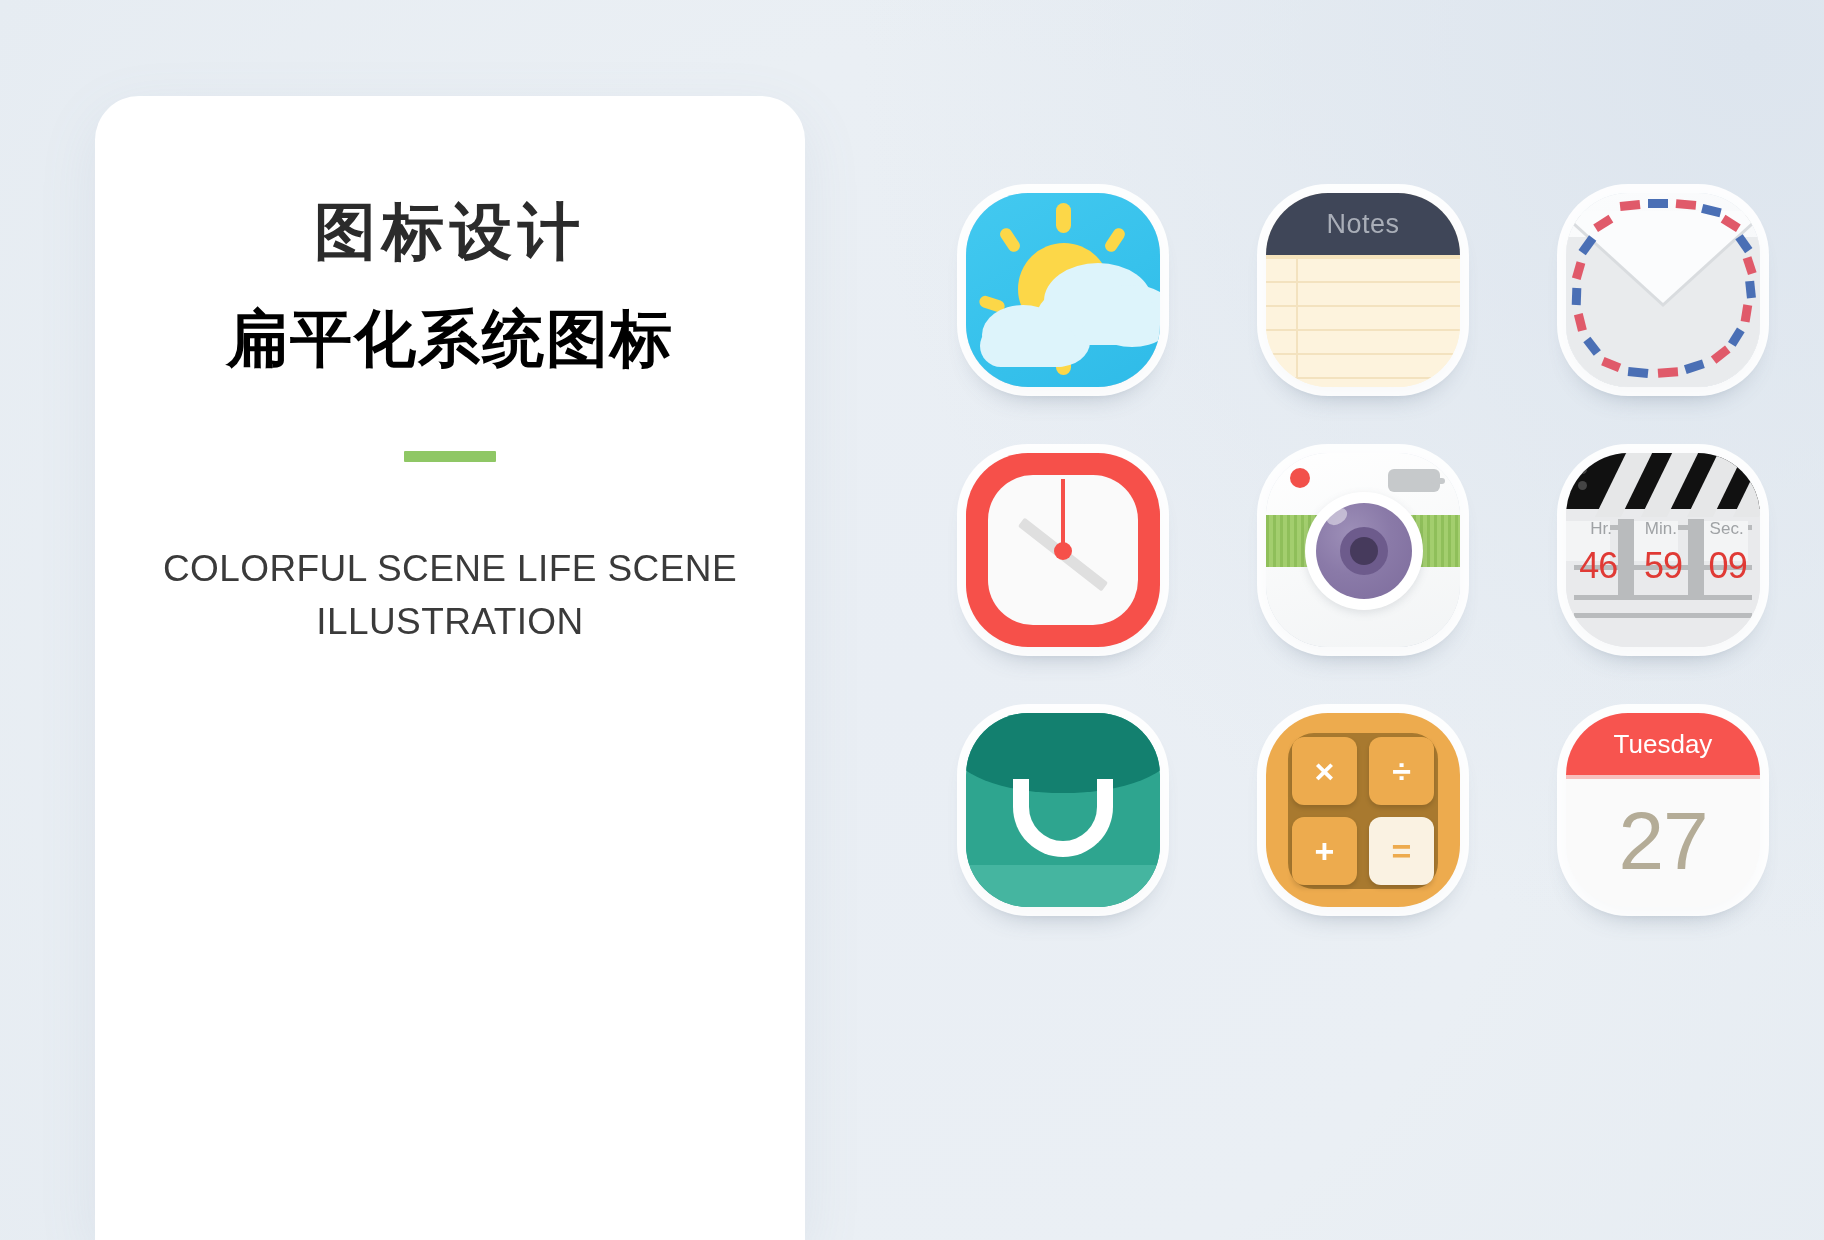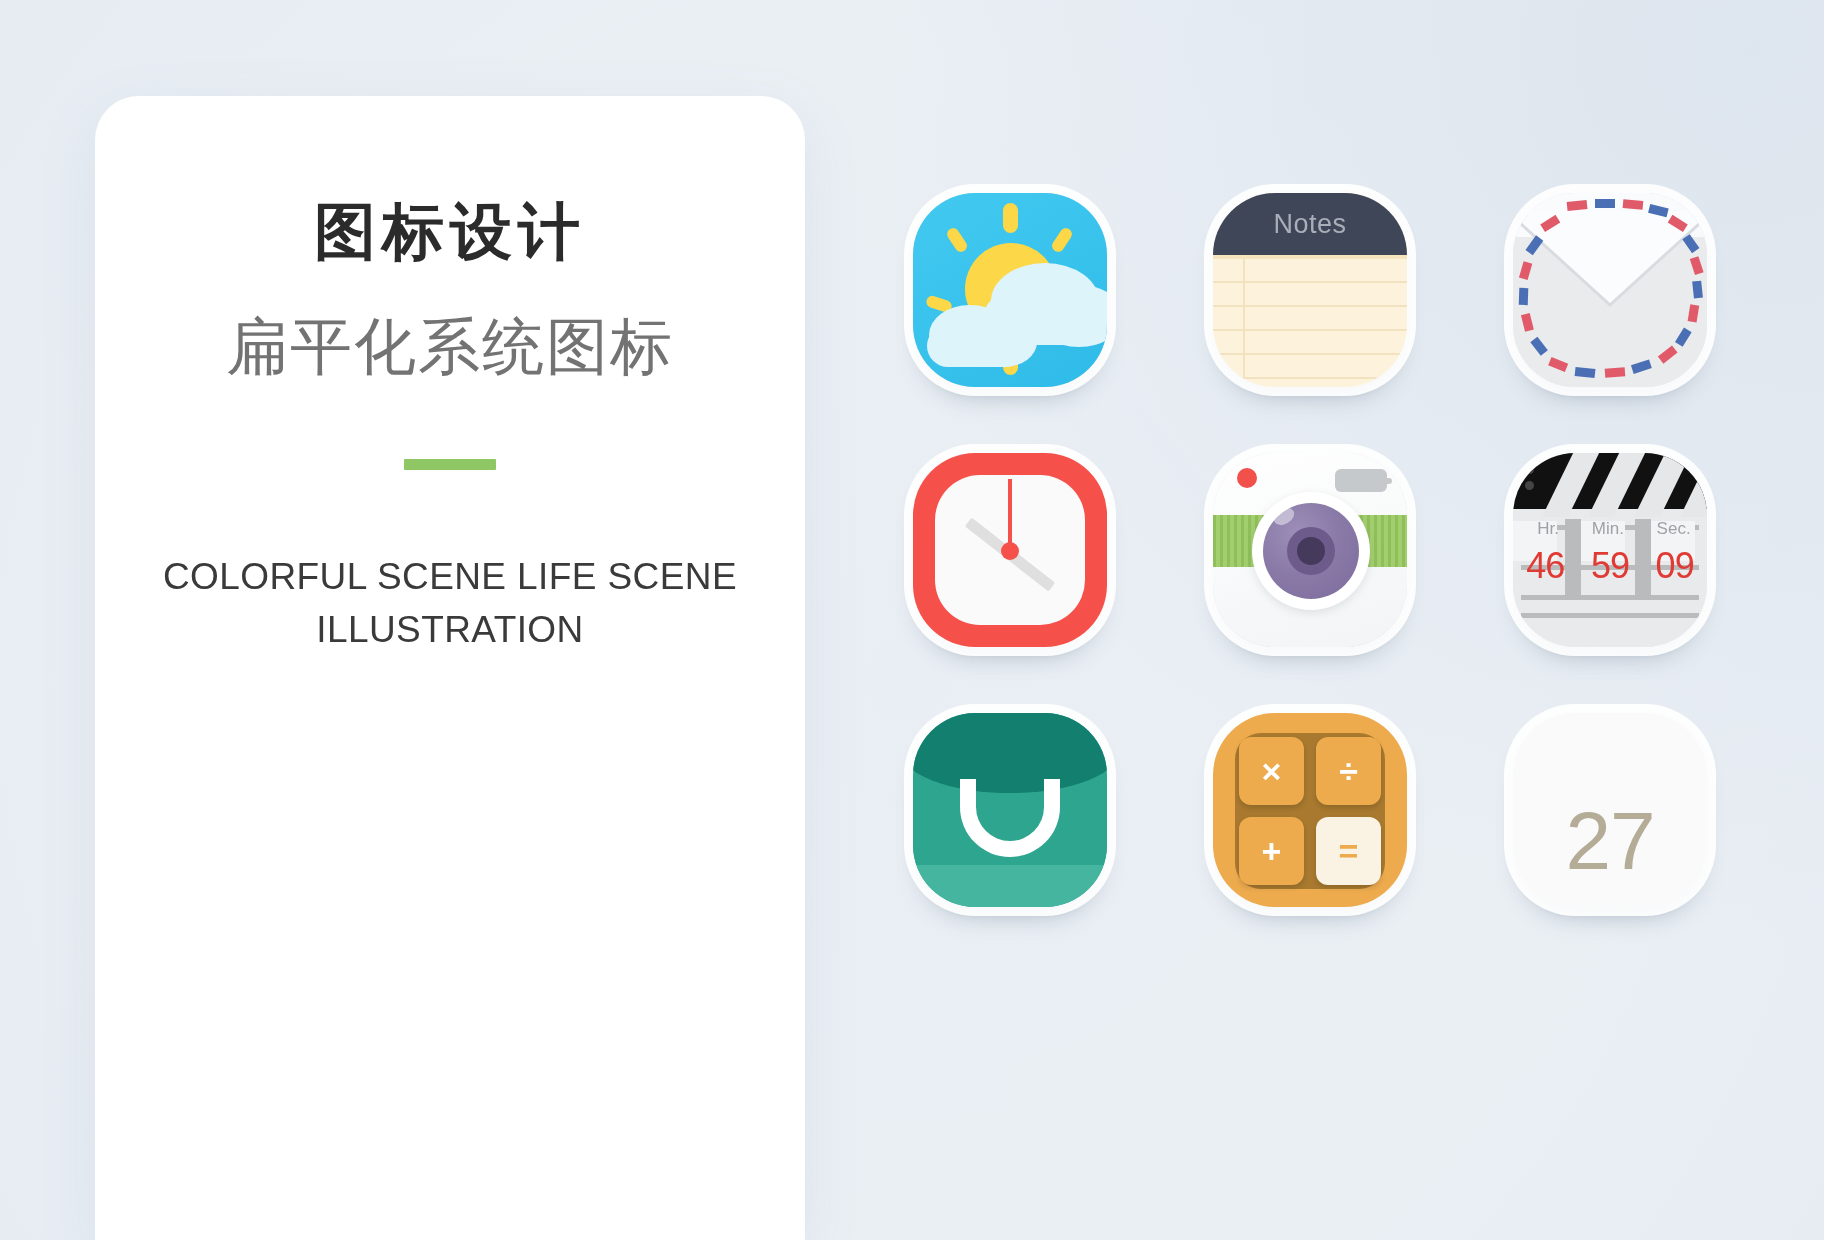--- a/index.html
+++ b/index.html
@@ -49,26 +49,26 @@
     margin: 0;
     padding-top: 100px;
     font-size: 62px;
     font-weight: bold;
     letter-spacing: 6px;
     color: #2b2b2b;
     line-height: 1.15;
     font-family: "DejaVu Sans", "Liberation Sans", sans-serif;
   }
   .subtitle-cn {
-    margin: 8px;
+    margin: 0;
     padding-top: 36px;
     font-size: 62px;
-    font-weight: normal;
+    font-weight: bold;
     letter-spacing: 2px;
-    color: #737373;
+    color: #000000;
     line-height: 1.15;
     font-family: "DejaVu Sans", "Liberation Sans", sans-serif;
   }
   .divider {
     width: 92px;
     height: 11px;
     background: #8fc765;
     margin: 76px auto 0 auto;
     border-radius: 1px;
   }
@@ -107,21 +107,21 @@
     display: grid;
     grid-template-columns: repeat(3, 300px);
     grid-template-rows: repeat(3, 260px);
   }
   .icon-cell {
     position: relative;
     width: 300px;
     height: 260px;
     display: flex;
     align-items: center;
-    justify-content: center;
+    justify-content: flex-end;
   }
 
   
   .squircle {
     position: relative;
     width: 194px;
     height: 194px;
     border-radius: 32%;
     overflow: hidden;
     box-shadow:
@@ -643,18 +643,21 @@
           <div class="key">×</div>
           <div class="key">÷</div>
           <div class="key">+</div>
           <div class="key eq">=</div>
         </div>
       </div>
     </div>
 
     <div class="icon-cell">
       <div class="squircle cal">
+        <div class="head">
+          <span>Tuesday</span>
+        </div>
         <div class="day">27</div>
       </div>
     </div>
 
   </div>
 </div>
 
 </body></html>

